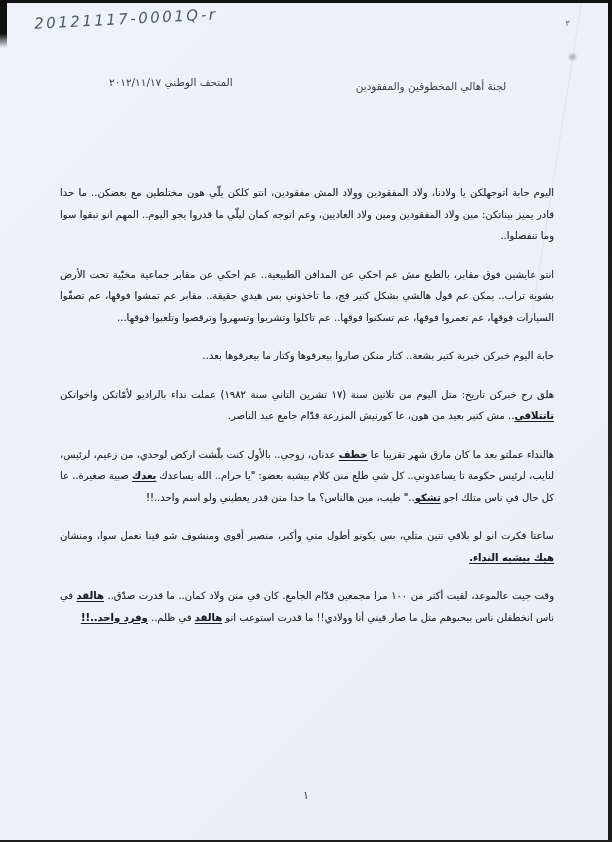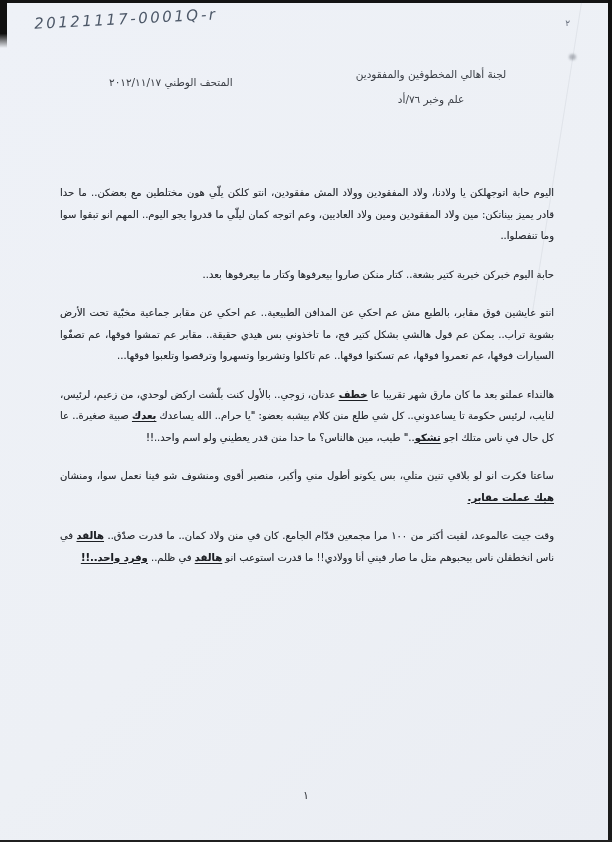--- a/index.html
+++ b/index.html
@@ -21,21 +21,21 @@
   
   .handwritten{
     position:absolute;top:10px;left:34px;
     font-family:"DejaVu Sans",sans-serif;font-style:italic;
     font-size:15px;letter-spacing:2.5px;color:#4d5868;
     transform:rotate(-3deg);white-space:nowrap;
   }
   .corner-mark{position:absolute;top:18px;right:42px;font-size:9px;color:#6b7280;}
   
   .org-block{
-    position:absolute;top:62px;right:80px;width:202px;
+    position:absolute;top:74px;right:80px;width:202px;
     text-align:center;font-size:10.5px;line-height:25px;color:#3a3e45;
     direction:rtl;
   }
   .venue-date{
     position:absolute;top:76px;left:84px;
     font-size:10.5px;color:#3a3e45;direction:rtl;white-space:nowrap;margin-left:25px;
   }
   
   .letter-body{
     position:absolute;top:182px;right:58px;left:60px;
@@ -61,29 +61,29 @@
   <div class="edge-bottom"></div>
   <div class="edge-left-notch"></div>
   <div class="crease"></div>
   <div class="smudge"></div>
 
   <div class="handwritten">20121117-0001Q-r</div>
   <div class="corner-mark">٢</div>
 
   <div class="org-block">
     <div>لجنة أهالي المخطوفين والمفقودين</div>
-    <div>علم وخبر ٧٦/أد</div>
   </div>
 
   <div class="venue-date">المتحف الوطني ٢٠١٢/١١/١٧</div>
 
   <div class="letter-body">
       <p><span>اليوم حابة اتوجهلكن يا ولادنا، ولاد المفقودين وولاد المش مفقودين، انتو كلكن يلّي هون مختلطين مع بعضكن.. ما حدا قادر يميز بيناتكن: مين ولاد المفقودين ومين ولاد العاديين، وعم اتوجه كمان ليلّي ما قدروا يجو اليوم.. المهم انو تبقوا سوا وما تنفصلوا..</span></p>
+      <p><span>انتو عايشين فوق مقابر، بالطبع مش عم احكي عن المدافن الطبيعية.. عم احكي عن مقابر جماعية مخبّية تحت الأرض بشوية تراب.. يمكن عم قول هالشي بشكل كتير فج، ما تاخذوني بس هيدي حقيقة.. مقابر عم تمشوا فوقها، عم تصفّوا السيارات فوقها، عم تعمروا فوقها، عم تسكنوا فوقها.. عم تاكلوا وتشربوا وتسهروا وترقصوا وتلعبوا فوقها...</span></p>
       <p><span>حابة اليوم خبركن خبرية كتير بشعة.. كتار منكن صاروا بيعرفوها وكتار ما بيعرفوها بعد..</span></p>
-      <p><span>انتو عايشين فوق مقابر، بالطبع مش عم احكي عن المدافن الطبيعية.. عم احكي عن مقابر جماعية مخبّية تحت الأرض بشوية تراب.. يمكن عم قول هالشي بشكل كتير فج، ما تاخذوني بس هيدي حقيقة.. مقابر عم تمشوا فوقها، عم تصفّوا السيارات فوقها، عم تعمروا فوقها، عم تسكنوا فوقها.. عم تاكلوا وتشربوا وتسهروا وترقصوا وتلعبوا فوقها...</span></p>
+      <p><span>هلق رح خبركن تاريخ: متل اليوم من تلاتين سنة (١٧ تشرين التاني سنة ١٩٨٢) عملت نداء بالراديو لأمّاتكن واخواتكن </span><span class="em">تاتتلاقى</span><span>.. مش كتير بعيد من هون، عا كورنيش المزرعة قدّام جامع عبد الناصر.</span></p>
       <p><span>هالنداء عملتو بعد ما كان مارق شهر تقريبا عا </span><span class="em">خطف</span><span> عدنان، زوجي.. بالأول كنت بلّشت اركض لوحدي، من زعيم، لرئيس، لنايب، لرئيس حكومة تا يساعدوني.. كل شي طلع منن كلام بيشبه بعضو: "يا حرام.. الله يساعدك </span><span class="em">بعدك</span><span> صبية صغيرة.. عا كل حال في ناس متلك اجو </span><span class="em">تشكو</span><span>.." طيب، مين هالناس؟ ما حدا منن قدر يعطيني ولو اسم واحد..!!</span></p>
-      <p><span>ساعتا فكرت انو لو بلاقي تنين متلي، بس يكونو أطول مني وأكبر، منصير أقوى ومنشوف شو فينا نعمل سوا، ومنشان </span><span class="em">هيك عملت مقابر.</span></p>
+      <p><span>ساعتا فكرت انو لو بلاقي تنين متلي، بس يكونو أطول مني وأكبر، منصير أقوى ومنشوف شو فينا نعمل سوا، ومنشان </span><span class="em">هيك بيشبه النداء.</span></p>
       <p><span>وقت جيت عالموعد، لقيت أكتر من ١٠٠ مرا مجمعين قدّام الجامع. كان في منن ولاد كمان.. ما قدرت صدّق.. </span><span class="em">هالقد</span><span> في ناس انخطفلن ناس بيحبوهم متل ما صار فيني أنا وولادي!! ما قدرت استوعب انو </span><span class="em">هالقد</span><span> في ظلم.. </span><span class="em">وفرد واحد..!!</span></p>
     </div>
 
   <div class="page-number">١</div>
 
 </div>
 
 </body></html>

